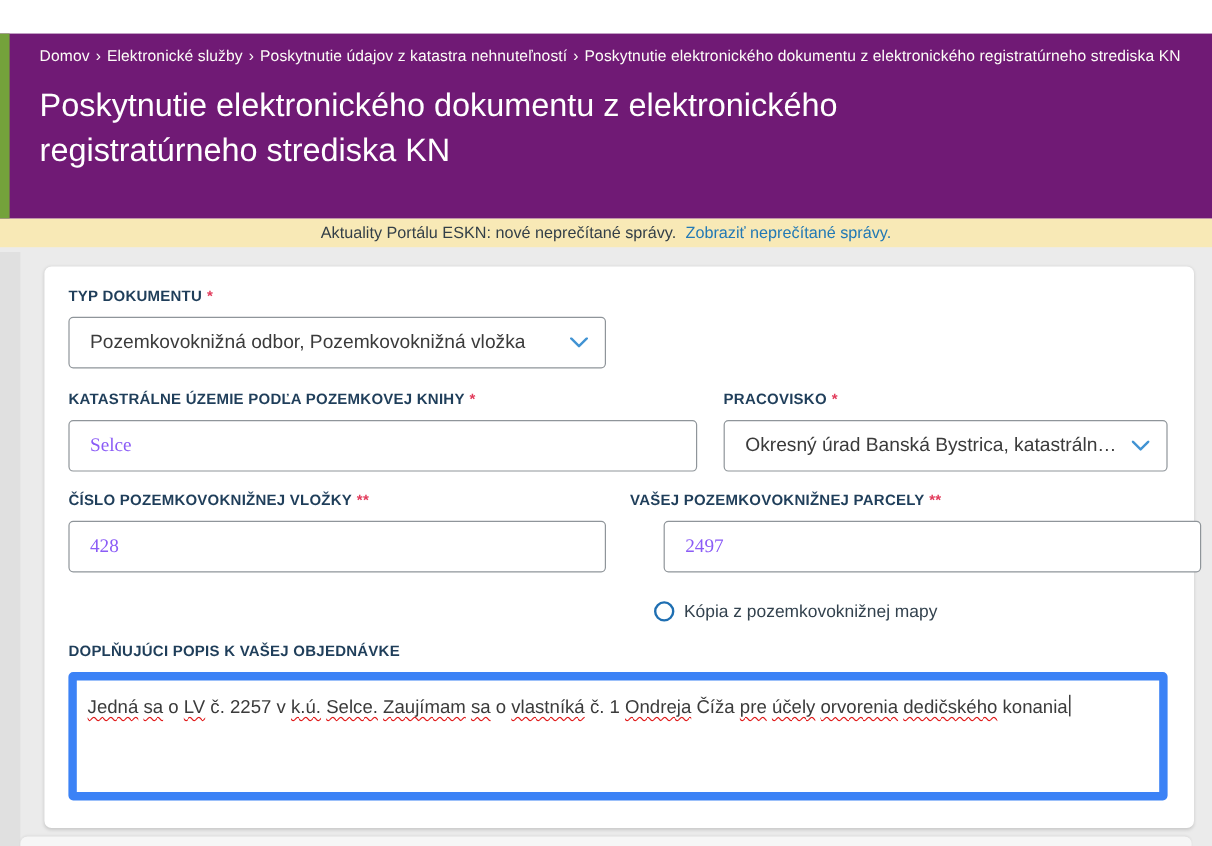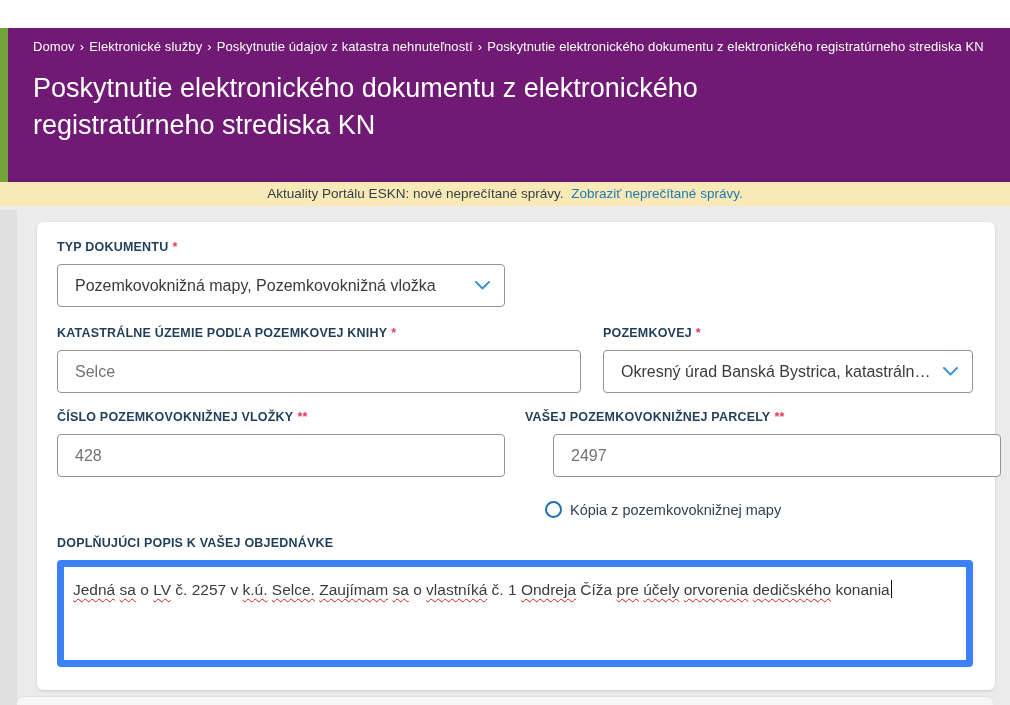--- a/index.html
+++ b/index.html
@@ -30,21 +30,21 @@
     position:absolute;left:17px;top:697px;width:976px;height:10px;background:#f6f6f6;
     border-radius:6px 6px 0 0;box-shadow:0 -1px 2px rgba(0,0,0,.06);
   }
   
   .f-label{position:absolute;font-size:12.5px;font-weight:bold;color:#1f3e5a;letter-spacing:.2px;white-space:nowrap}
   .req{color:#e23b5b;margin-left:4px;font-weight:bold}
   .tbox{
     position:absolute;box-sizing:border-box;height:43px;background:#fff;
     border:1px solid #8f959a;border-radius:4px;
   }
-  input.tbox{font-family:Liberation Sans, sans-serif;font-size:16px;color:#737373;padding:0 17px;outline:none}
+  input.tbox{font-family:Liberation Serif, serif;font-size:16px;color:#8b5cf6;padding:0 17px;outline:none}
   .selectbox{display:flex;align-items:center;justify-content:space-between;padding:0 14px 0 17px;cursor:pointer}
   .selectbox .sel-value{font-size:16px;color:#3b3b3b;white-space:nowrap;overflow:hidden;text-overflow:ellipsis}
   .chev{flex:0 0 auto;margin-left:8px;display:flex;align-items:center}
   
   .radio-row{position:absolute;display:flex;align-items:center;cursor:pointer}
   .radio-circle{width:13px;height:13px;border:2px solid #1f6fb2;border-radius:50%;position:relative;flex:0 0 auto;background:#fff}
   .radio-circle.selected::after{content:"";position:absolute;left:2px;top:2px;width:9px;height:9px;background:#1f6fb2;border-radius:50%}
   .radio-label{margin-left:8px;font-size:14.5px;color:#33424e}
   
   .textarea{
@@ -77,35 +77,35 @@
 </div>
 
 <div class="left-strip"></div>
 
 <div class="card">
 
   <div class="f-label" style="left:20px;top:18px">
     <span>TYP DOKUMENTU</span><span class="req">*</span>
   </div>
   <div class="tbox selectbox" style="left:20px;top:42px;width:448px">
-    <span class="sel-value">Pozemkovoknižná mapy, Pozemkovoknižná vložka</span>
+    <span class="sel-value">Pozemkovoknižná odbor, Pozemkovoknižná vložka</span>
     <span class="chev">
       <svg width="15" height="9" viewBox="0 0 15 9">
           <polyline points="1,1 7.5,7.5 14,1" fill="none" stroke="#4193d3" stroke-width="2" stroke-linecap="round" stroke-linejoin="round"></polyline>
         </svg>
     </span>
   </div>
 
   <div class="f-label" style="left:20px;top:104px">
     <span>KATASTRÁLNE ÚZEMIE PODĽA POZEMKOVEJ KNIHY</span><span class="req">*</span>
   </div>
   <input class="tbox" style="left: 20px; top: 128px; width: 524px;" value="Selce">
 
   <div class="f-label" style="left:566px;top:104px">
-    <span>POZEMKOVEJ</span><span class="req">*</span>
+    <span>PRACOVISKO</span><span class="req">*</span>
   </div>
   <div class="tbox selectbox" style="left:566px;top:128px;width:370px">
     <span class="sel-value">Okresný úrad Banská Bystrica, katastrálny odbor</span>
     <span class="chev">
       <svg width="15" height="9" viewBox="0 0 15 9">
           <polyline points="1,1 7.5,7.5 14,1" fill="none" stroke="#4193d3" stroke-width="2" stroke-linecap="round" stroke-linejoin="round"></polyline>
         </svg>
     </span>
   </div>
 

